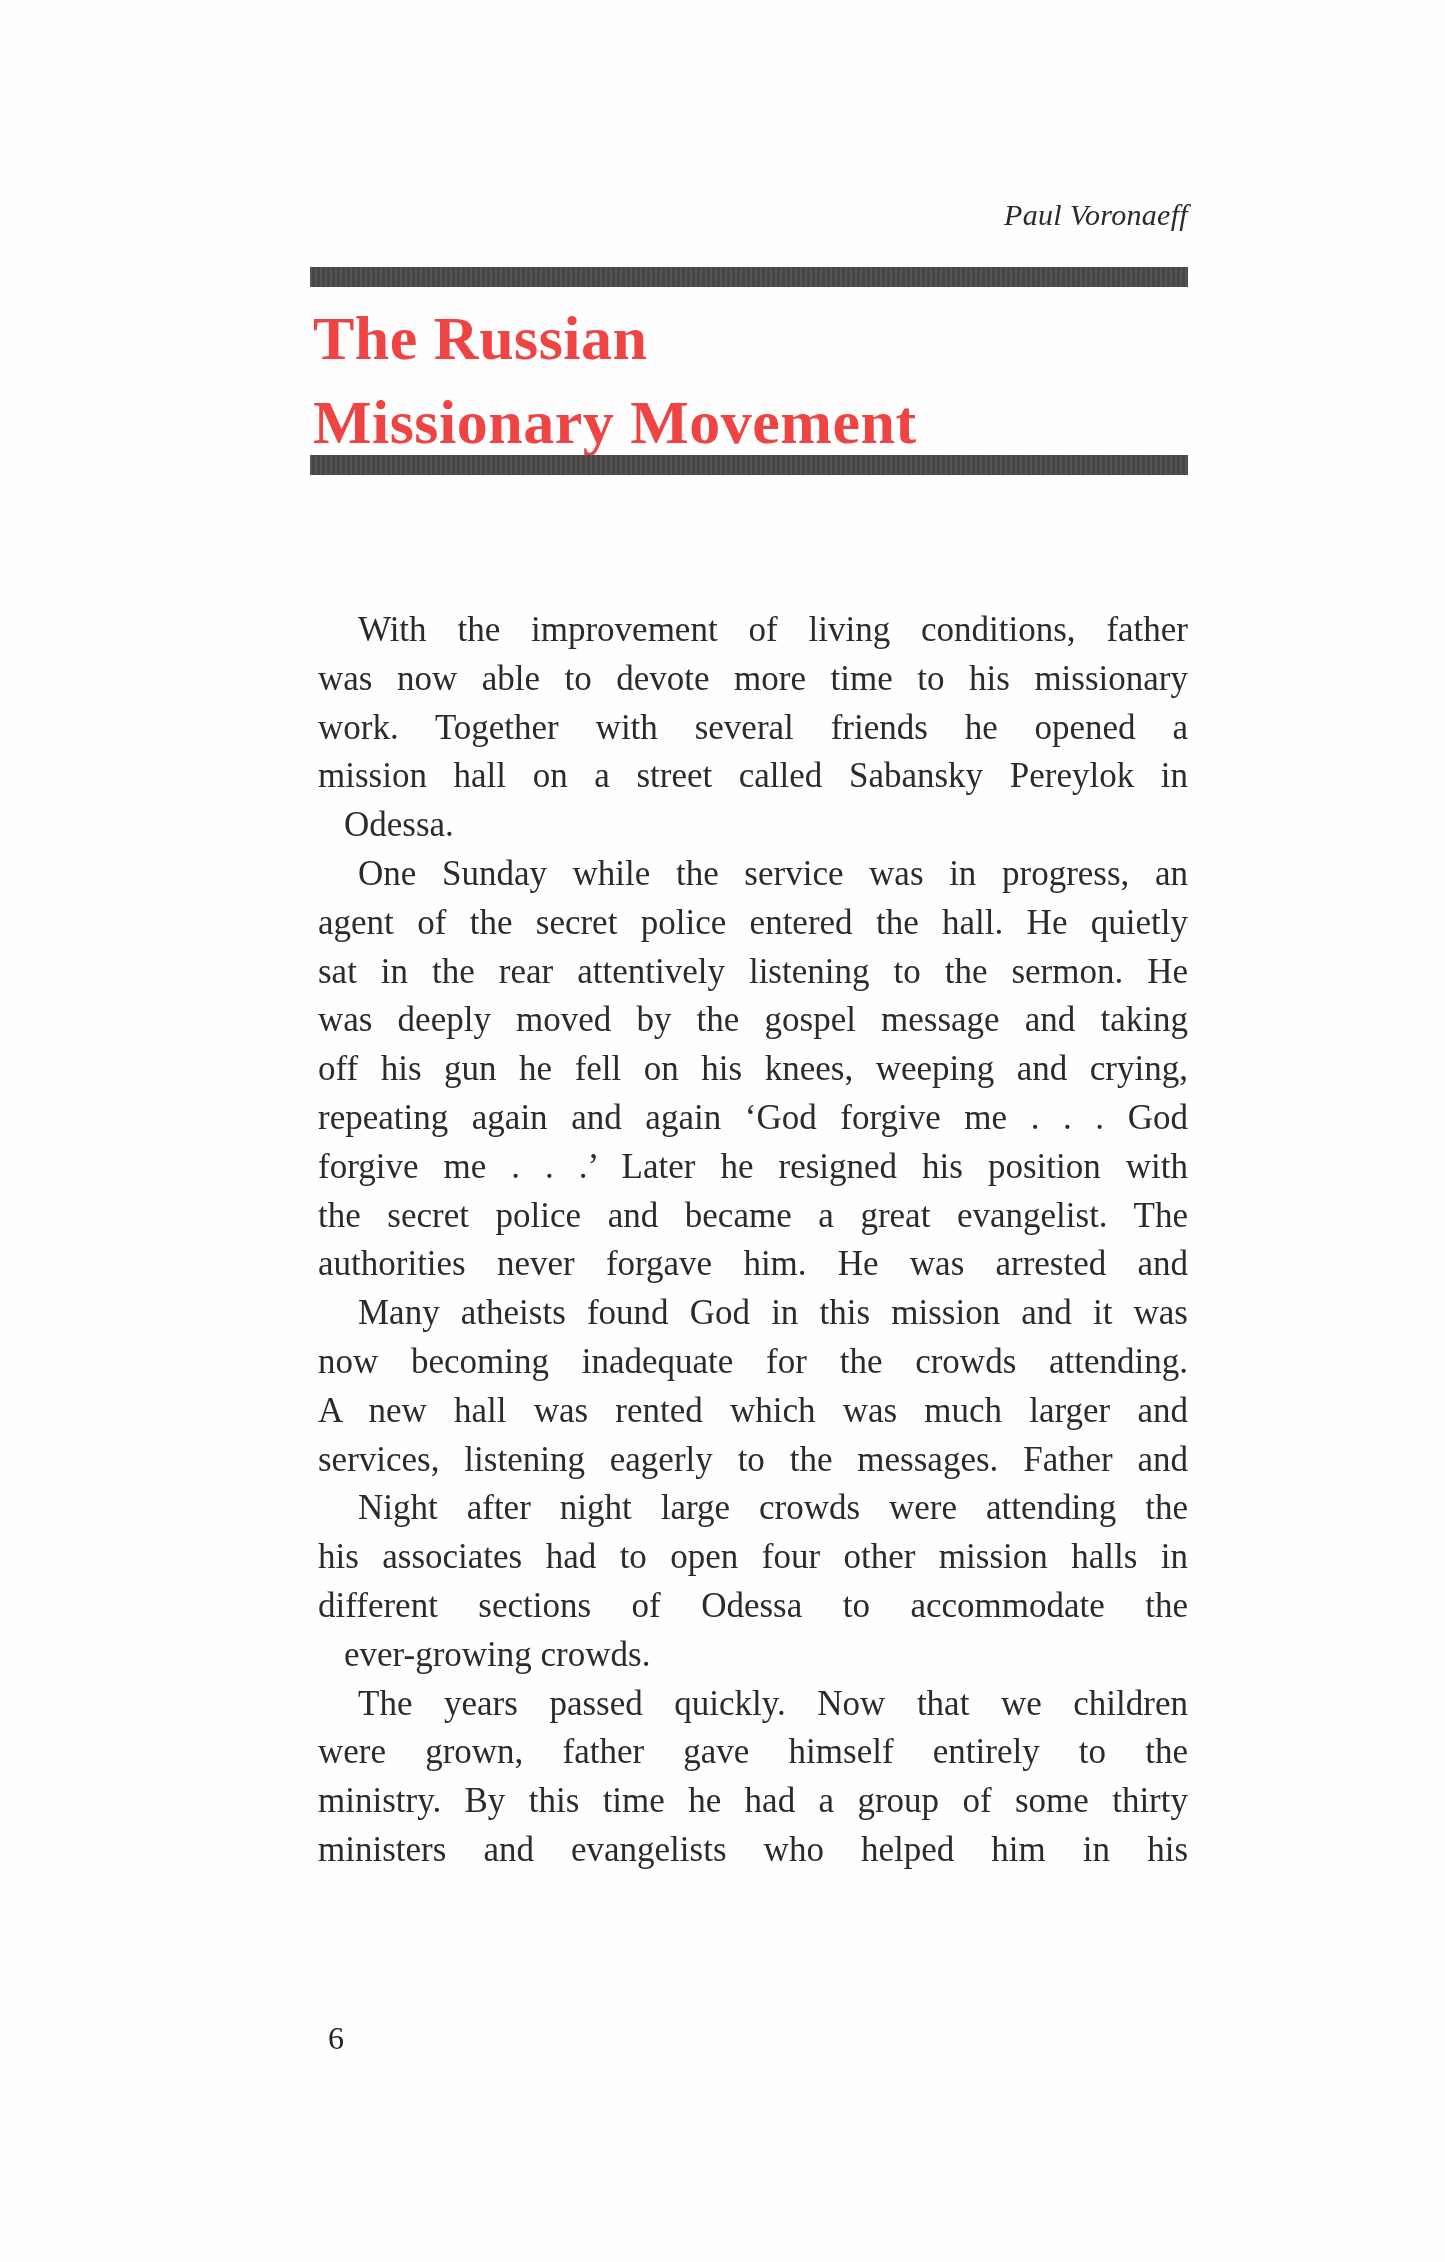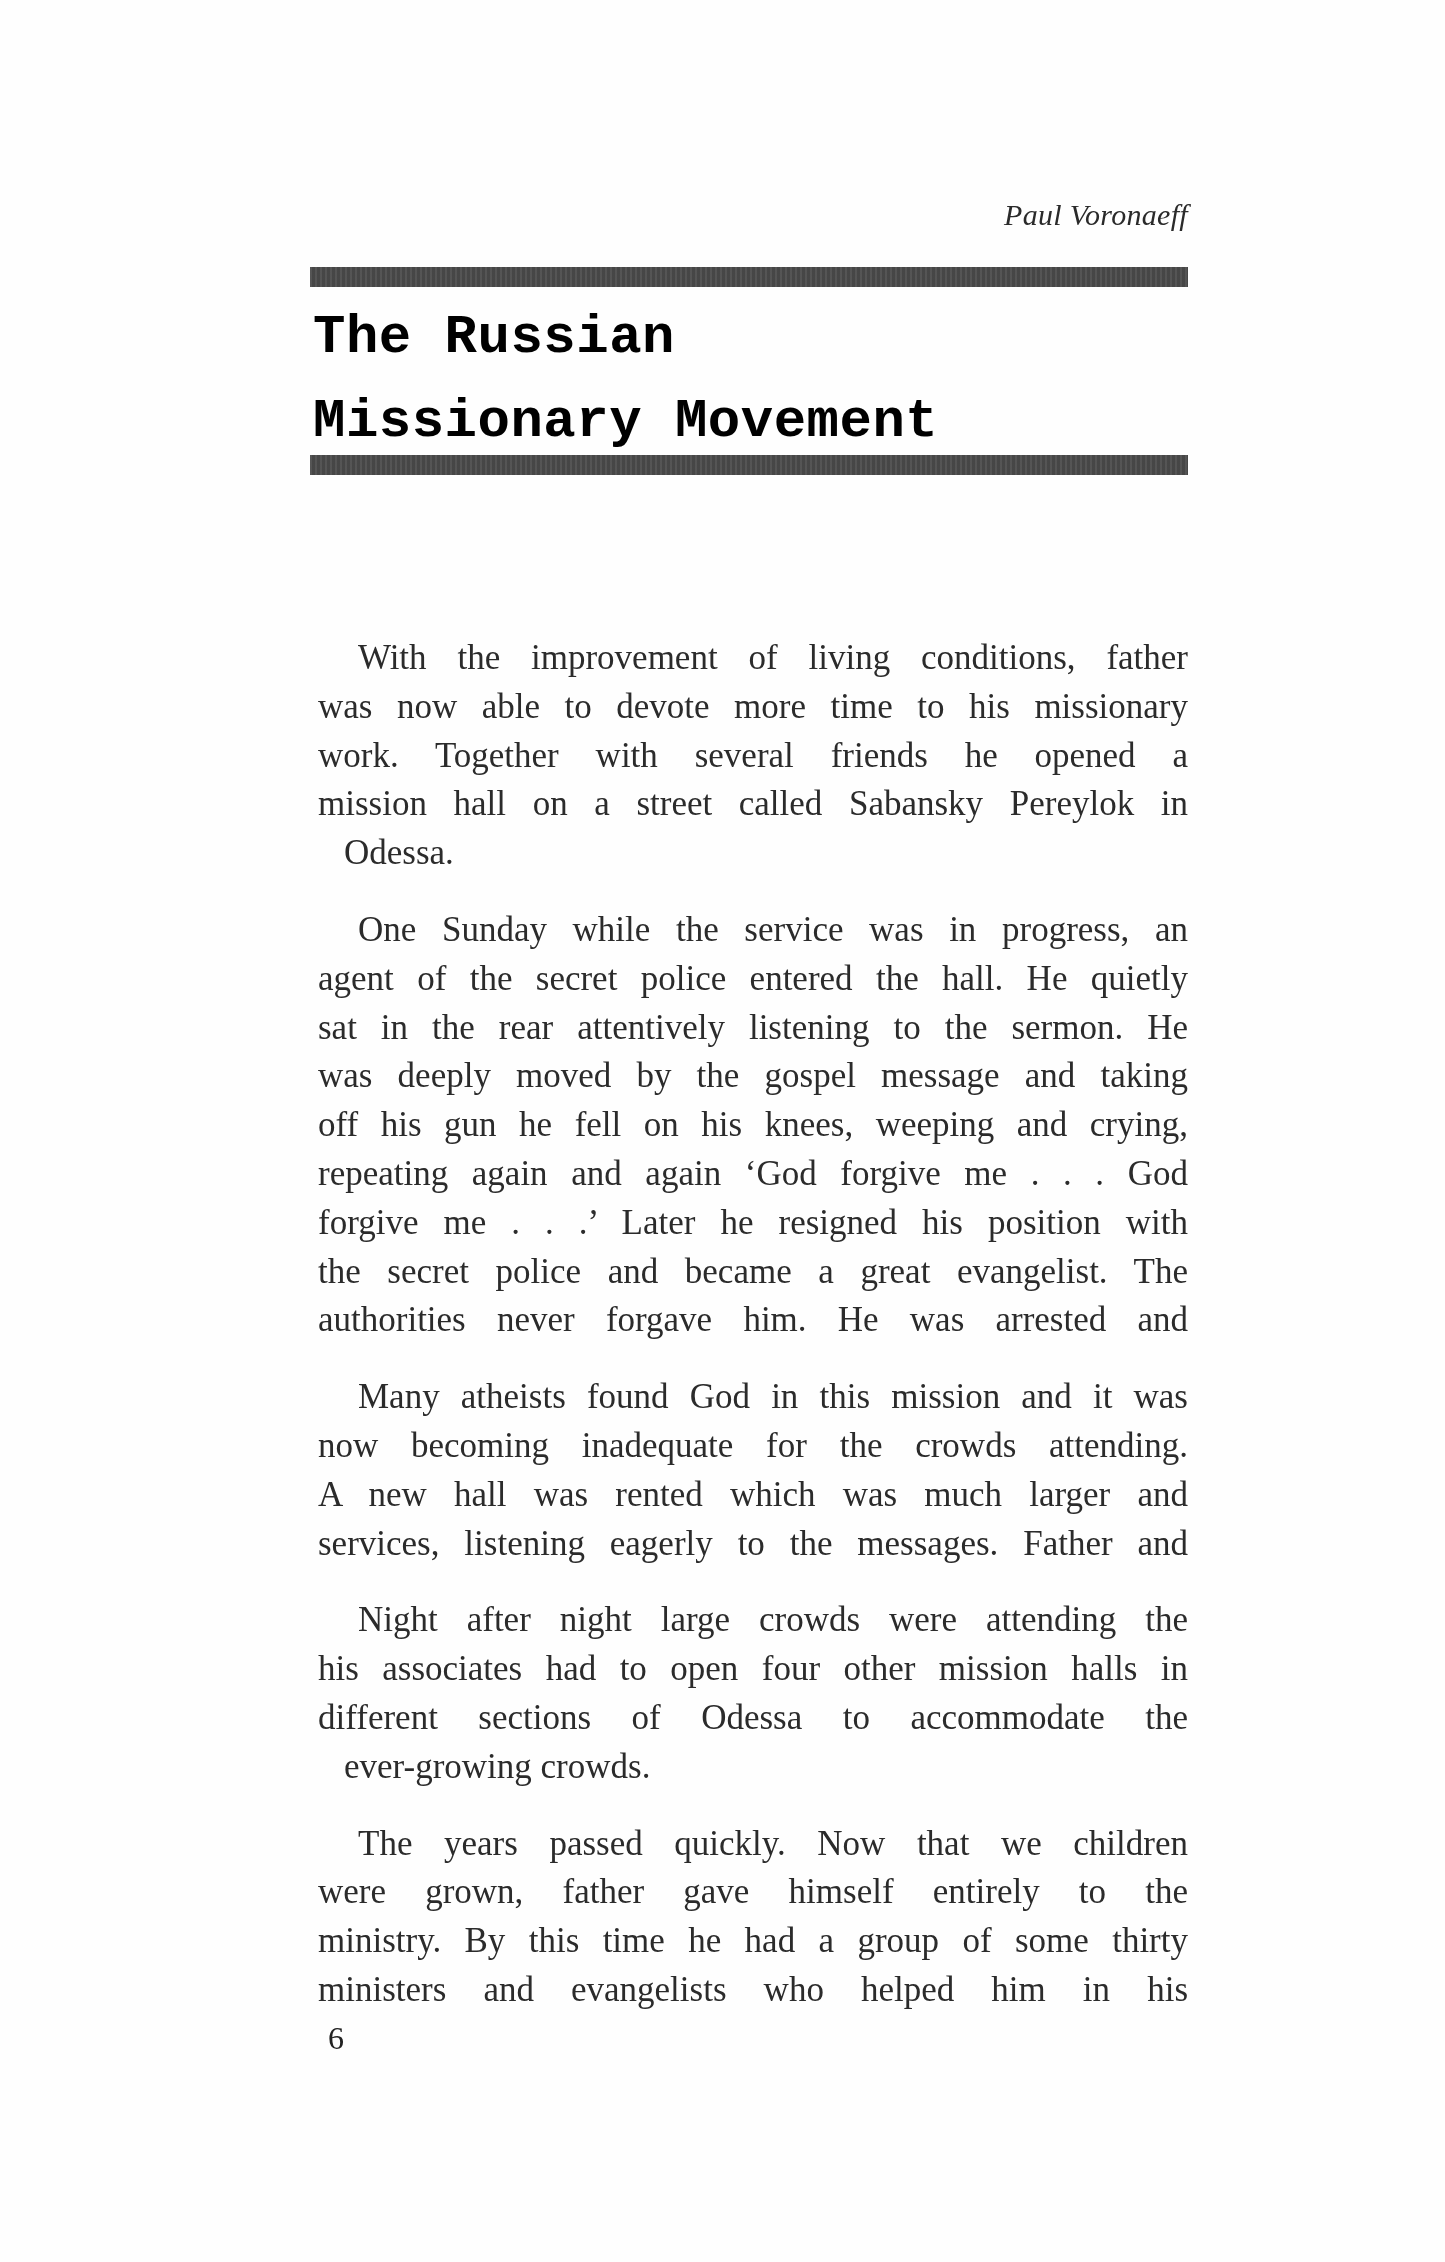--- a/index.html
+++ b/index.html
@@ -12,35 +12,35 @@
   }
   .bar {
     position: absolute; left: 310px; width: 878px; height: 20px;
     background: #4a4a4a;
     background-image: repeating-linear-gradient(90deg, rgba(255,255,255,0.06) 0 2px, rgba(0,0,0,0.05) 2px 5px);
   }
   .bar.top { top: 267px; }
   .bar.bottom { top: 455px; }
   .title {
     position: absolute; left: 313px; top: 296px;
-    font-family: Liberation Mono, monospace; font-weight: bold;
-    font-size: 54px; line-height: 84px; color: #000000;
+    font-family: Liberation Serif, serif; font-weight: bold;
+    font-size: 62px; line-height: 84px; color: #ef4444;
     letter-spacing: 0.5px;
   }
   .title div { white-space: nowrap; }
   .body-text {
     position: absolute; left: 318px; top: 606px; width: 870px;
     font-family: "Liberation Serif", serif; font-size: 35px;
     line-height: 48.8px; color: #2b2b2b;
   }
   .line {
     display: block; white-space: nowrap; text-align: justify;
     text-align-last: justify; height: 48.8px; overflow: hidden;
   }
-  .line.indent { padding-left: 40px; margin-top: 28px; }
+  .line.indent { padding-left: 40px; }
   .line.last { text-align-last: left; margin-left: 26px; }
   .page-number {
     position: absolute; left: 328px; top: 2020px;
     font-family: "Liberation Serif", serif; font-size: 32px; color: #222;
   }
 </style>
 </head>
 <body>
 
 <div class="page">

